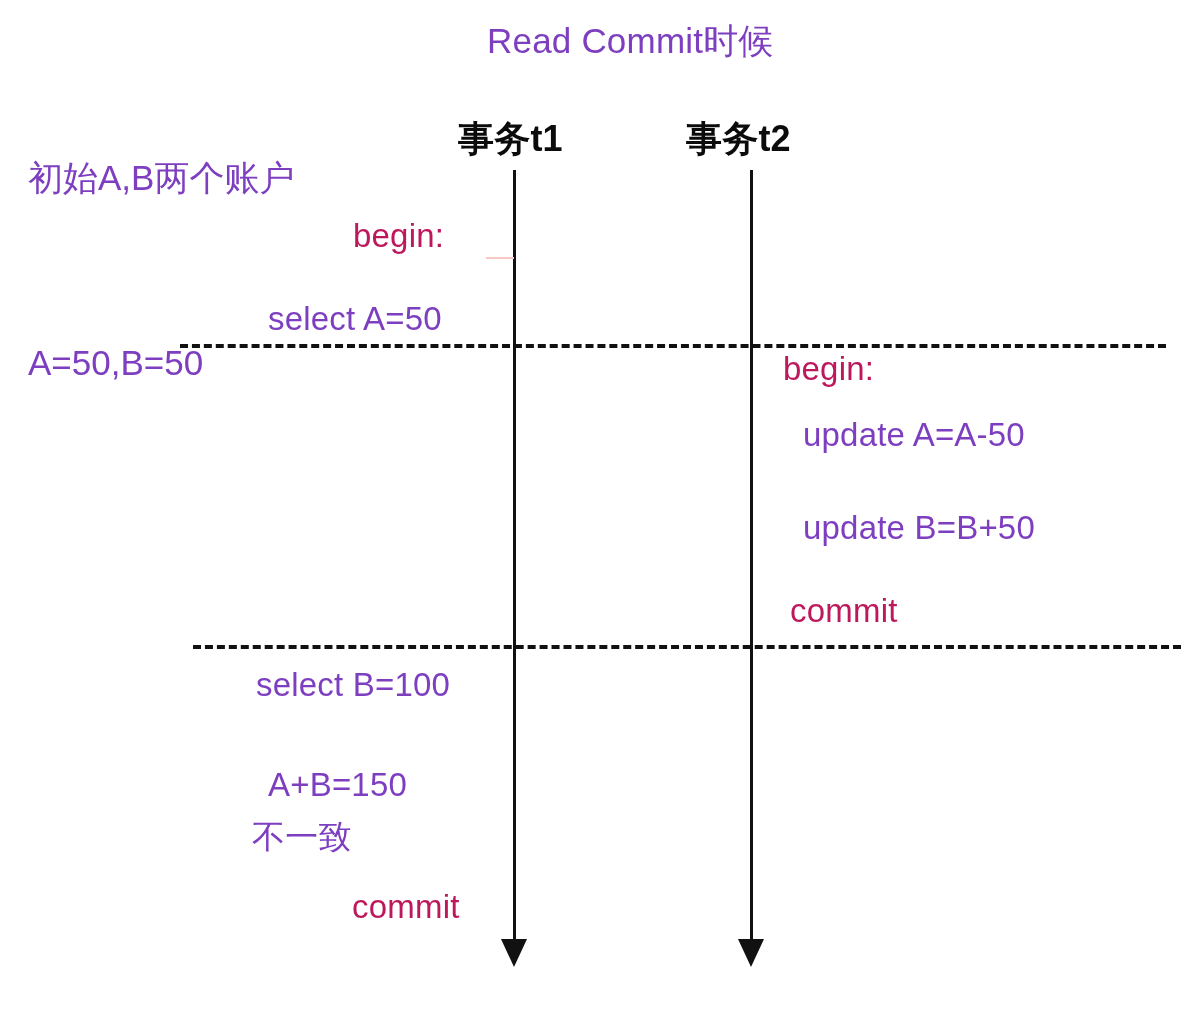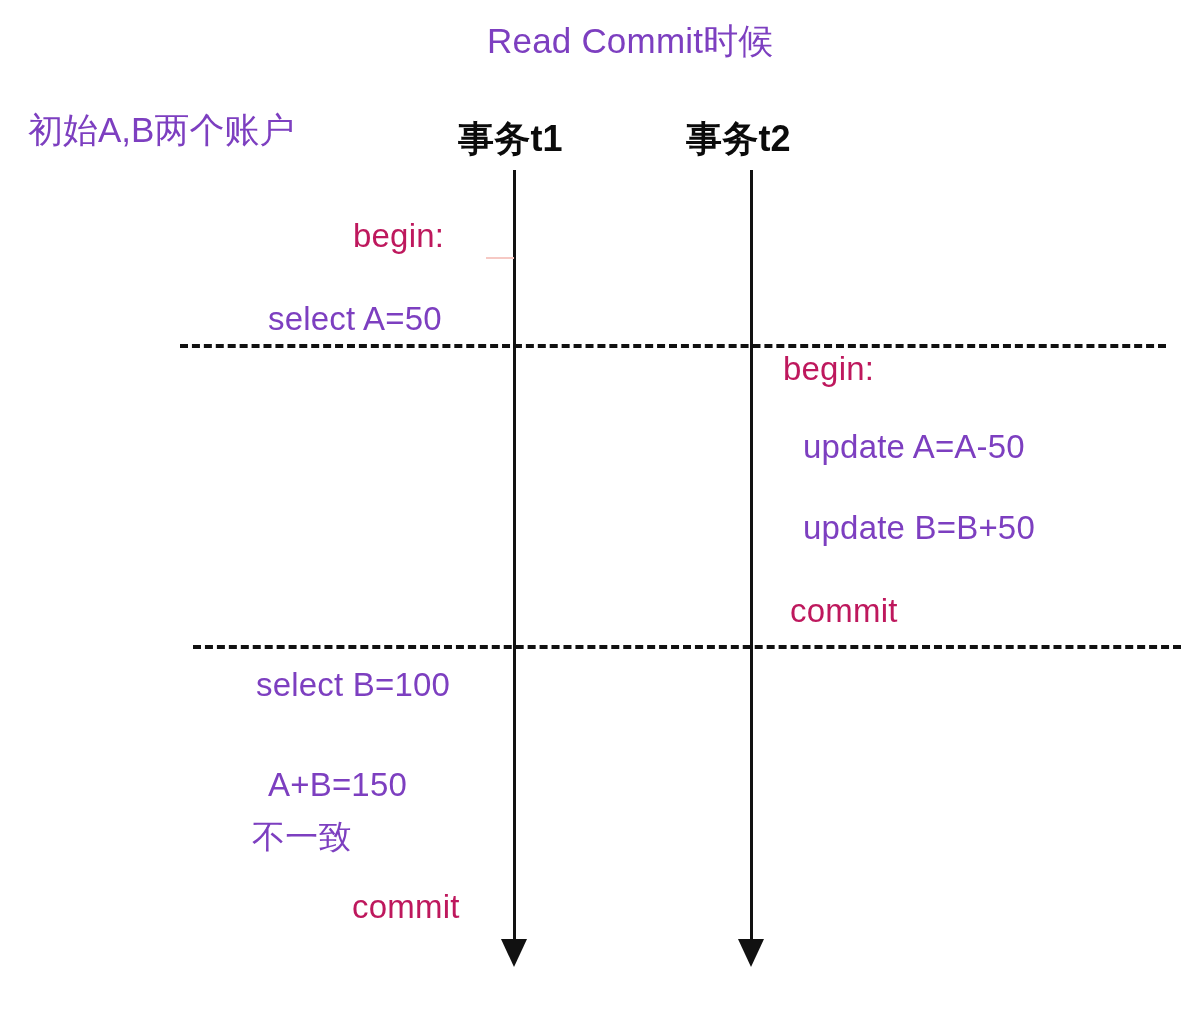--- a/index.html
+++ b/index.html
@@ -32,21 +32,21 @@
 
   .note-block {
     position: absolute;
     left: 28px;
     top: 16px;
     font-size: 35px;
     line-height: 1.30;
     color: #7d3fc0;
     white-space: pre;
   }
-  .note-line { display: block; }
+  .note-line { display: block; margin-top: 48px; }
 
   .title {
     font-size: 35px;
     left: 443px;
     top: 20px;
     margin-left: 44px;
   }
 
   .lane-label {
     font-size: 36px;
@@ -85,20 +85,21 @@
     border-top: 2px solid #f6c9c4;
   }
 </style>
 </head>
 <body>
 
 <div id="canvas">
 
   <div class="note-block">
     <span class="note-line">初始A,B两个账户</span>
+    <span class="note-line">A=50,B=50</span>
   </div>
 
   <div class="txt title purple">Read Commit时候</div>
 
   <div class="txt lane-label" style="left:458px; top:118px;">事务t1</div>
   <div class="txt lane-label" style="left:686px; top:118px;">事务t2</div>
 
   <div class="lifeline" style="left:513px; top:170px; height:773px;"></div>
   <div class="arrowhead" style="left:501px; top:939px;"></div>
 
@@ -111,17 +112,17 @@
   <div class="pink-tick" style="left:486px; top:257px; width:28px;"></div>
 
   <div class="txt step green" style="left:353px; top:217px;">begin:</div>
   <div class="txt step purple" style="left:268px; top:300px;text-align:right;">select A=50</div>
   <div class="txt step purple" style="left:256px; top:666px;">select B=100</div>
   <div class="txt step purple" style="left:268px; top:766px;">A+B=150</div>
   <div class="txt step purple" style="left:252px; top:818px;">不一致</div>
   <div class="txt step green" style="left:352px; top:888px;">commit</div>
 
   <div class="txt step green" style="left:783px; top:350px;">begin:</div>
-  <div class="txt step purple" style="left:803px; top:428px;">update A=A-50</div>
+  <div class="txt step purple" style="left:803px; top:416px;">update A=A-50</div>
   <div class="txt step purple" style="left:803px; top:509px;text-align:right;">update B=B+50</div>
   <div class="txt step green" style="left:790px; top:592px;">commit</div>
 
 </div>
 
 </body></html>

